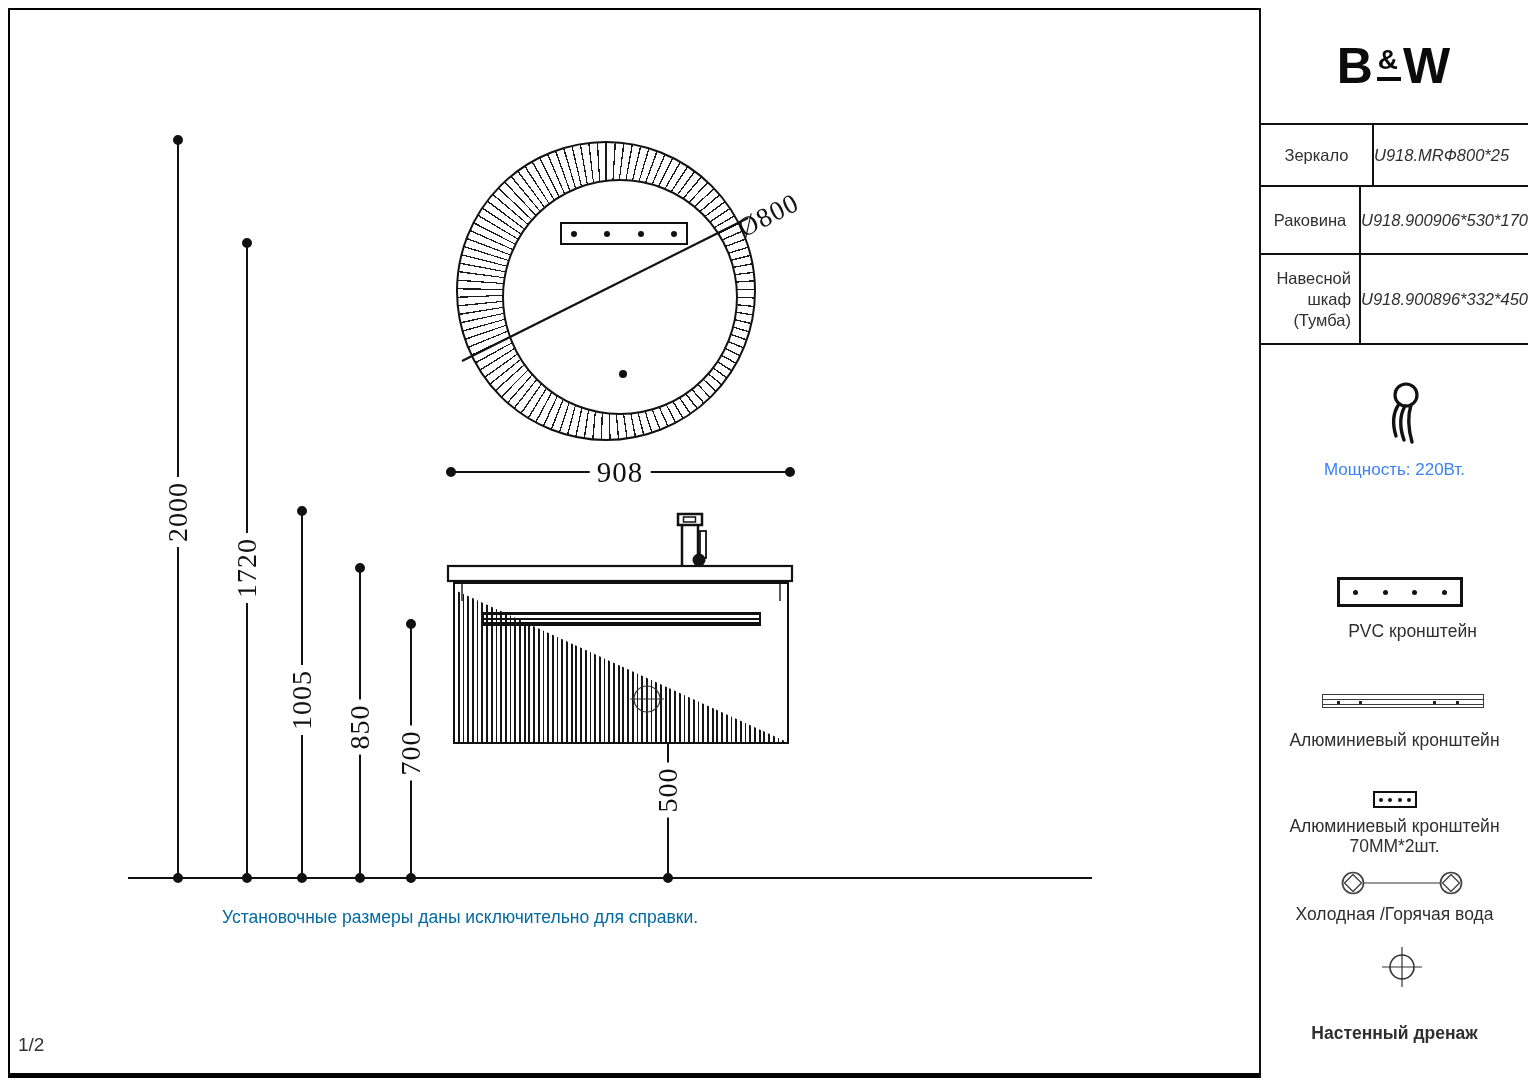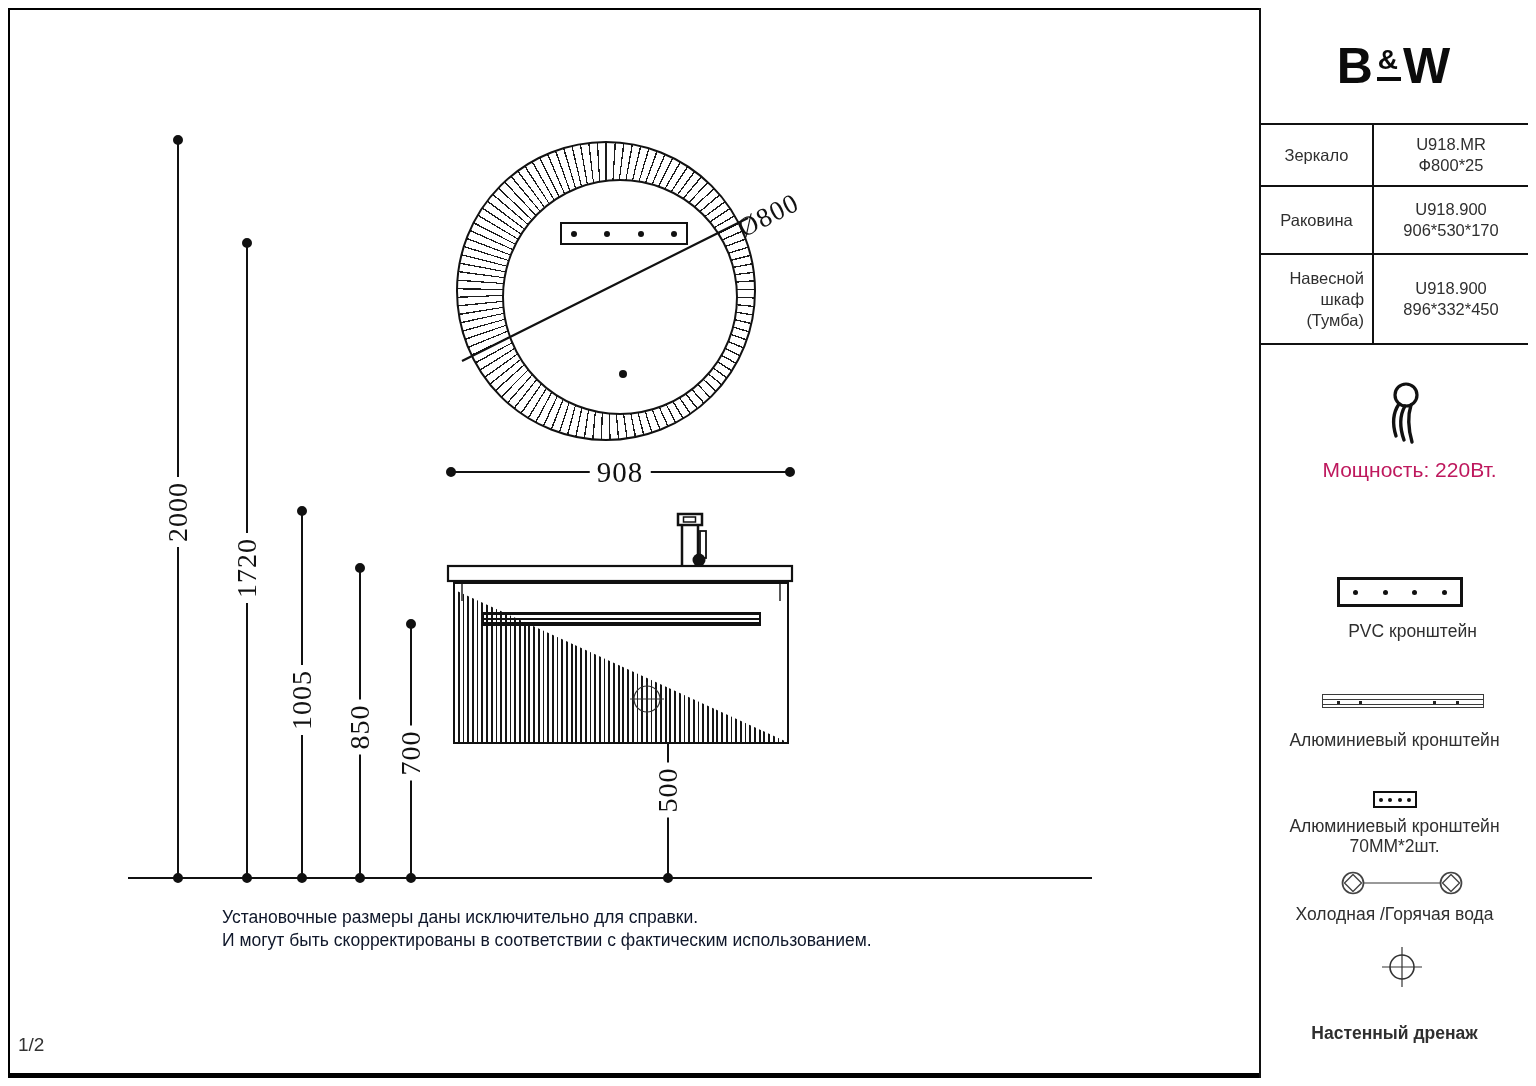--- a/index.html
+++ b/index.html
@@ -41,46 +41,46 @@
     font-family:"Liberation Serif", serif; font-size:28px; color:#111;
     background:#fff; padding:0 5px; letter-spacing:1px; white-space:nowrap; }
   .dim-h { position:absolute; transform:translate(-50%,-50%);
     font-family:"Liberation Serif", serif; font-size:29px; color:#111;
     background:#fff; padding:0 7px; letter-spacing:1px; }
   .dim-diag { position:absolute; left:747px; top:213px; transform:rotate(-27deg);
     transform-origin:left bottom; font-family:"Liberation Serif", serif;
     font-size:27px; color:#111; letter-spacing:1px; }
 
   
-  .notes { position:absolute; left:222px; top:906px; font-size:17.5px; color:#0f172a;
+  .notes { position:absolute; left:222px; top:906px; font-size:17.5px; color:#0369a1;
     line-height:23px; }
   .page-num { position:absolute; left:18px; top:1034px; font-size:19px; color:#333; }
 
   
   .panel { position:absolute; left:1259px; top:8px; width:269px; height:1070px;
     border-left:2.5px solid #111; background:#fff; }
   .logo-cell { height:117px; border-bottom:2.5px solid #111; display:flex;
     align-items:center; justify-content:center; }
   .logo { font-weight:bold; font-size:50px; color:#0b0b0b; letter-spacing:2px;
     display:flex; align-items:center; }
   .logo .amp { font-size:28px; font-weight:bold; display:inline-block;
     border-bottom:4px solid #0b0b0b; padding:0 1px 1px 1px; margin:0 2px;
     transform:translateY(-3px); }
   .spec-row { display:flex; border-bottom:2.5px solid #111; }
   .spec-label { width:113px; border-right:2.5px solid #111; display:flex;
     align-items:center; justify-content:center; text-align:right;
     font-size:16.5px; color:#2f2f2f; padding:0 8px; line-height:21px; }
-  .spec-value { flex:1; display:flex; flex-direction:column; align-items:center;
-    justify-content:center; font-size:16.5px; color:#2f2f2f; line-height:21px; }
+  .spec-value { flex:1; display:flex; flex-direction:row; align-items:center;
+    font-size:16.5px; color:#2f2f2f; line-height:21px;font-style:italic; }
   .row1 { height:62px; } .row2 { height:68px; } .row3 { height:90px; }
   .icons-cell { position:relative; height:727px; }
   .acc-label { position:absolute; left:0; width:100%; text-align:center;
     font-size:17.5px; color:#2f2f2f; line-height:21px; }
-  .power-text { position:absolute; left:22px; top:114px; width:253px;
-    font-size:21px; color:#be185d; line-height:21px; }
+  .power-text { position:absolute; left:7px; top:114px; width:253px;
+    font-size:17px; color:#3b82f6; line-height:21px; }
   .power-text .c { text-align:center; }
   .pvc-icon { position:absolute; left:76px; top:232px; width:126px; height:30px;
     border:3px solid #111; display:flex; align-items:center;
     justify-content:space-between; padding:0 13px; }
   .pvc-icon .dot { width:5px; height:5px; }
   .alu-strip { position:absolute; left:61px; top:349px; width:162px; height:14px;
     border:1.5px solid #3a3a3a; }
   .alu-strip .mid { position:absolute; left:0; top:3.5px; width:100%; height:6px;
     border-top:1px solid #3a3a3a; border-bottom:1px solid #3a3a3a; }
   .alu-strip i { position:absolute; top:6px; width:3px; height:3px; background:#222; }
@@ -172,21 +172,20 @@
 <span class="dim-v" style="left:247px;top:568px;">1720</span>
 <span class="dim-v" style="left:302px;top:700px;">1005</span>
 <span class="dim-v" style="left:360px;top:727px;">850</span>
 <span class="dim-v" style="left:411px;top:753px;">700</span>
 <span class="dim-v" style="left:668px;top:790px;">500</span>
 <span class="dim-h" style="left:620px;top:472px;">908</span>
 <span class="dim-diag">Ø800</span>
 
 <div class="notes">
   <div>Установочные размеры даны исключительно для справки.</div>
-  <div>И могут быть скорректированы в соответствии с фактическим использованием.</div>
 </div>
 <div class="page-num">1/2</div>
 
 <div class="panel">
 
   <div class="logo-cell">
     <div class="logo">
       <span>B</span>
       <span class="amp">&amp;</span>
       <span>W</span>

